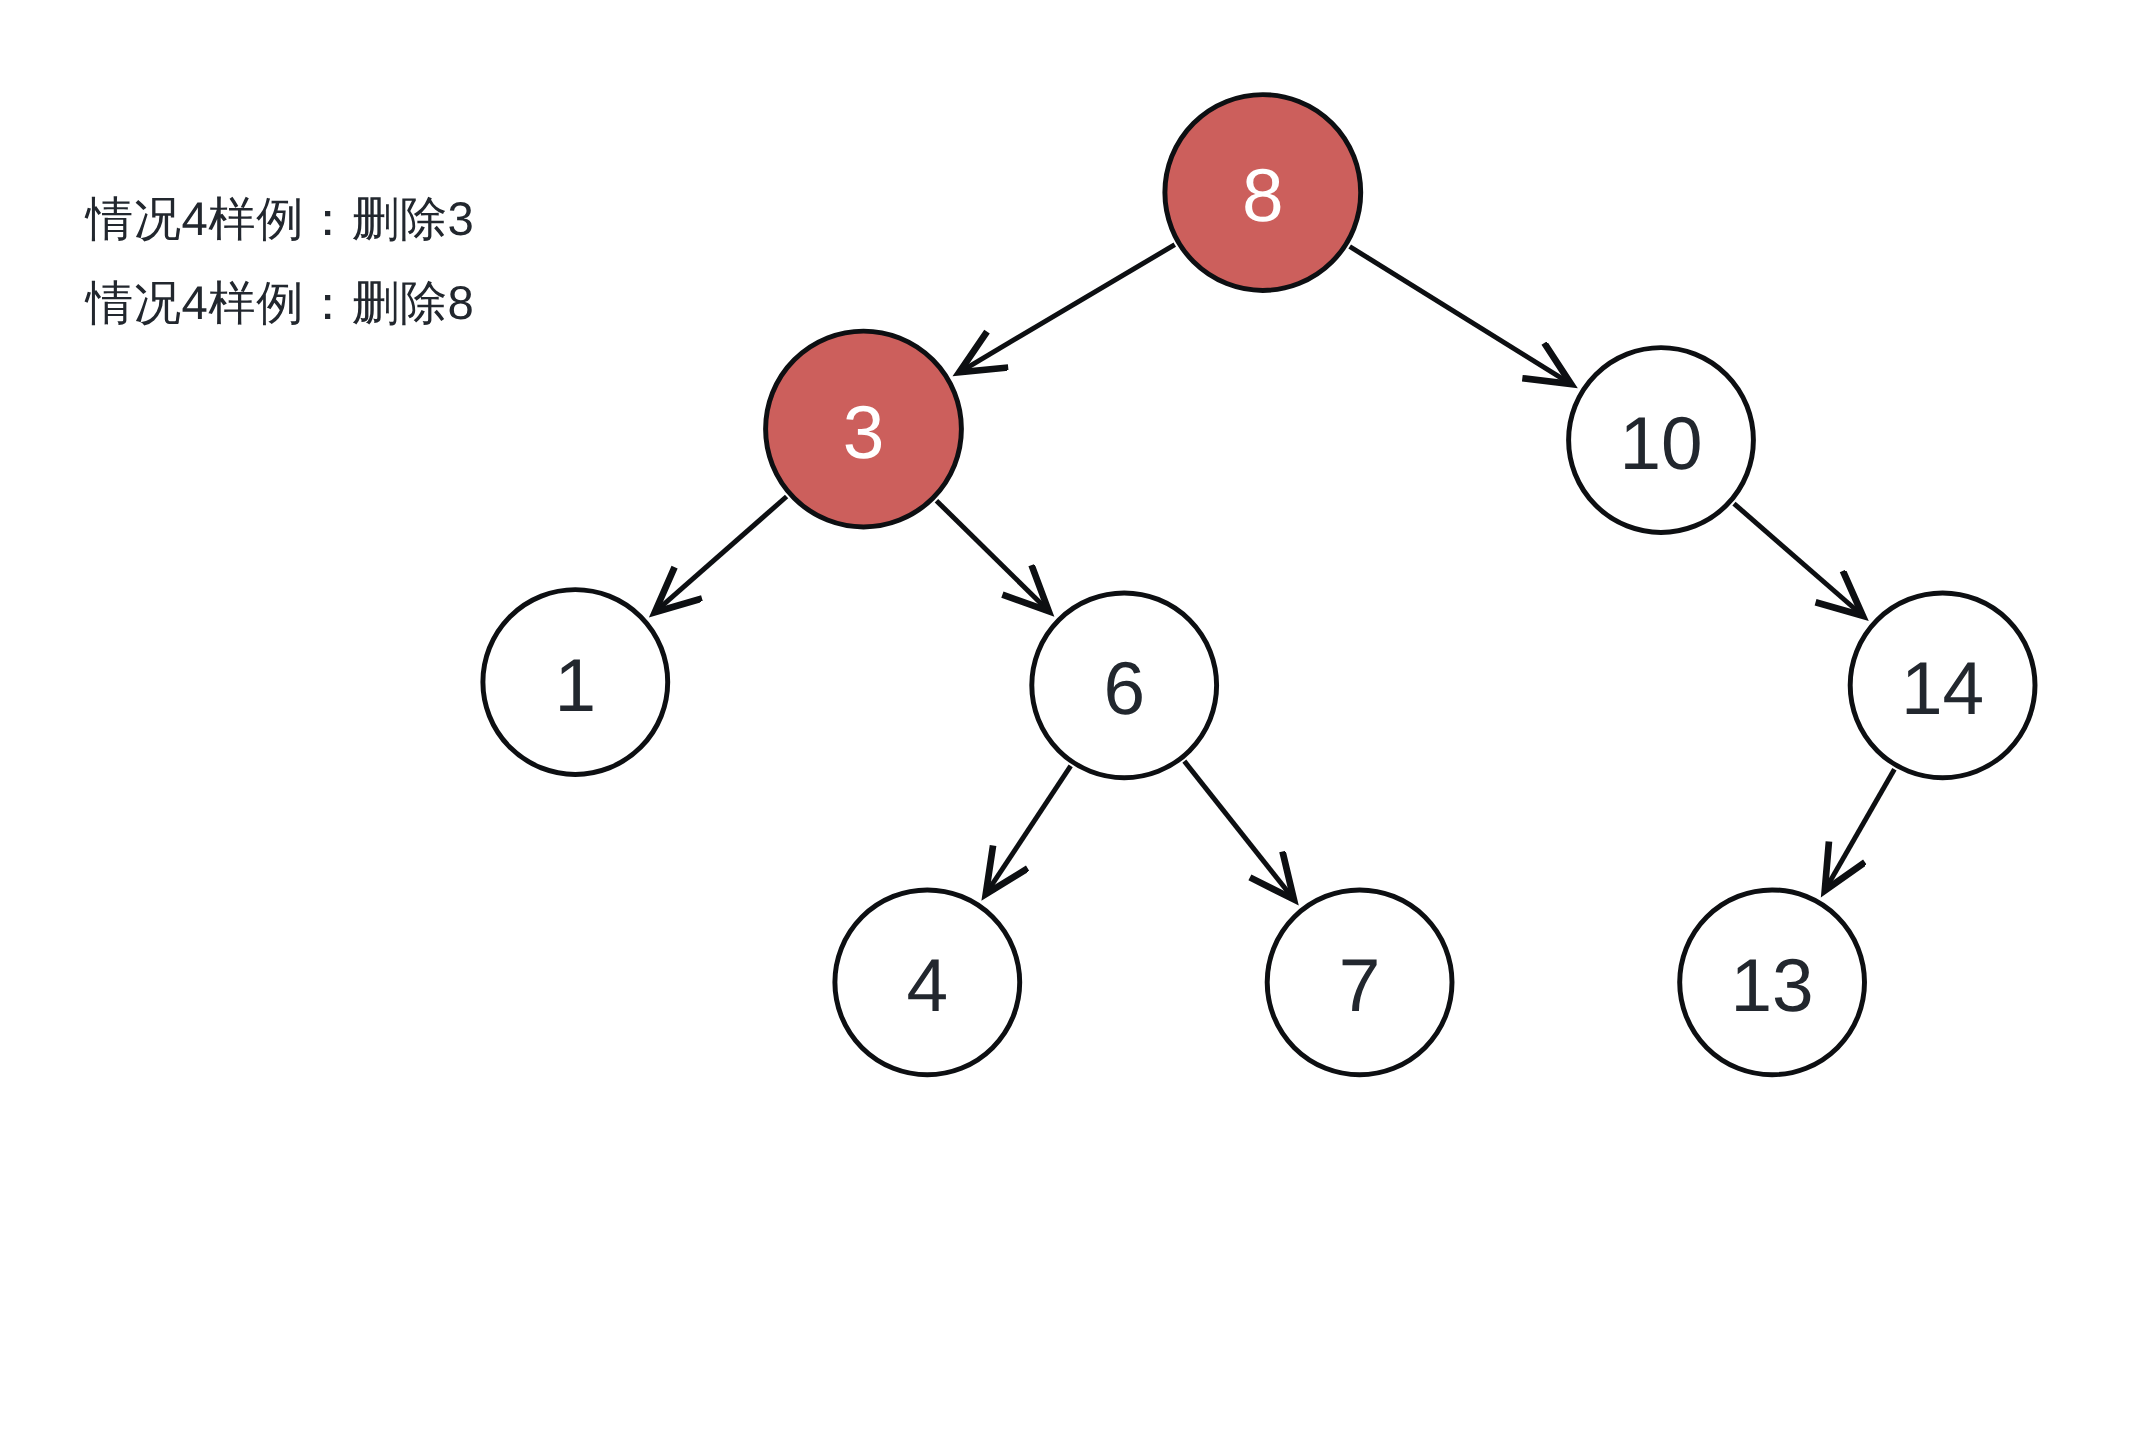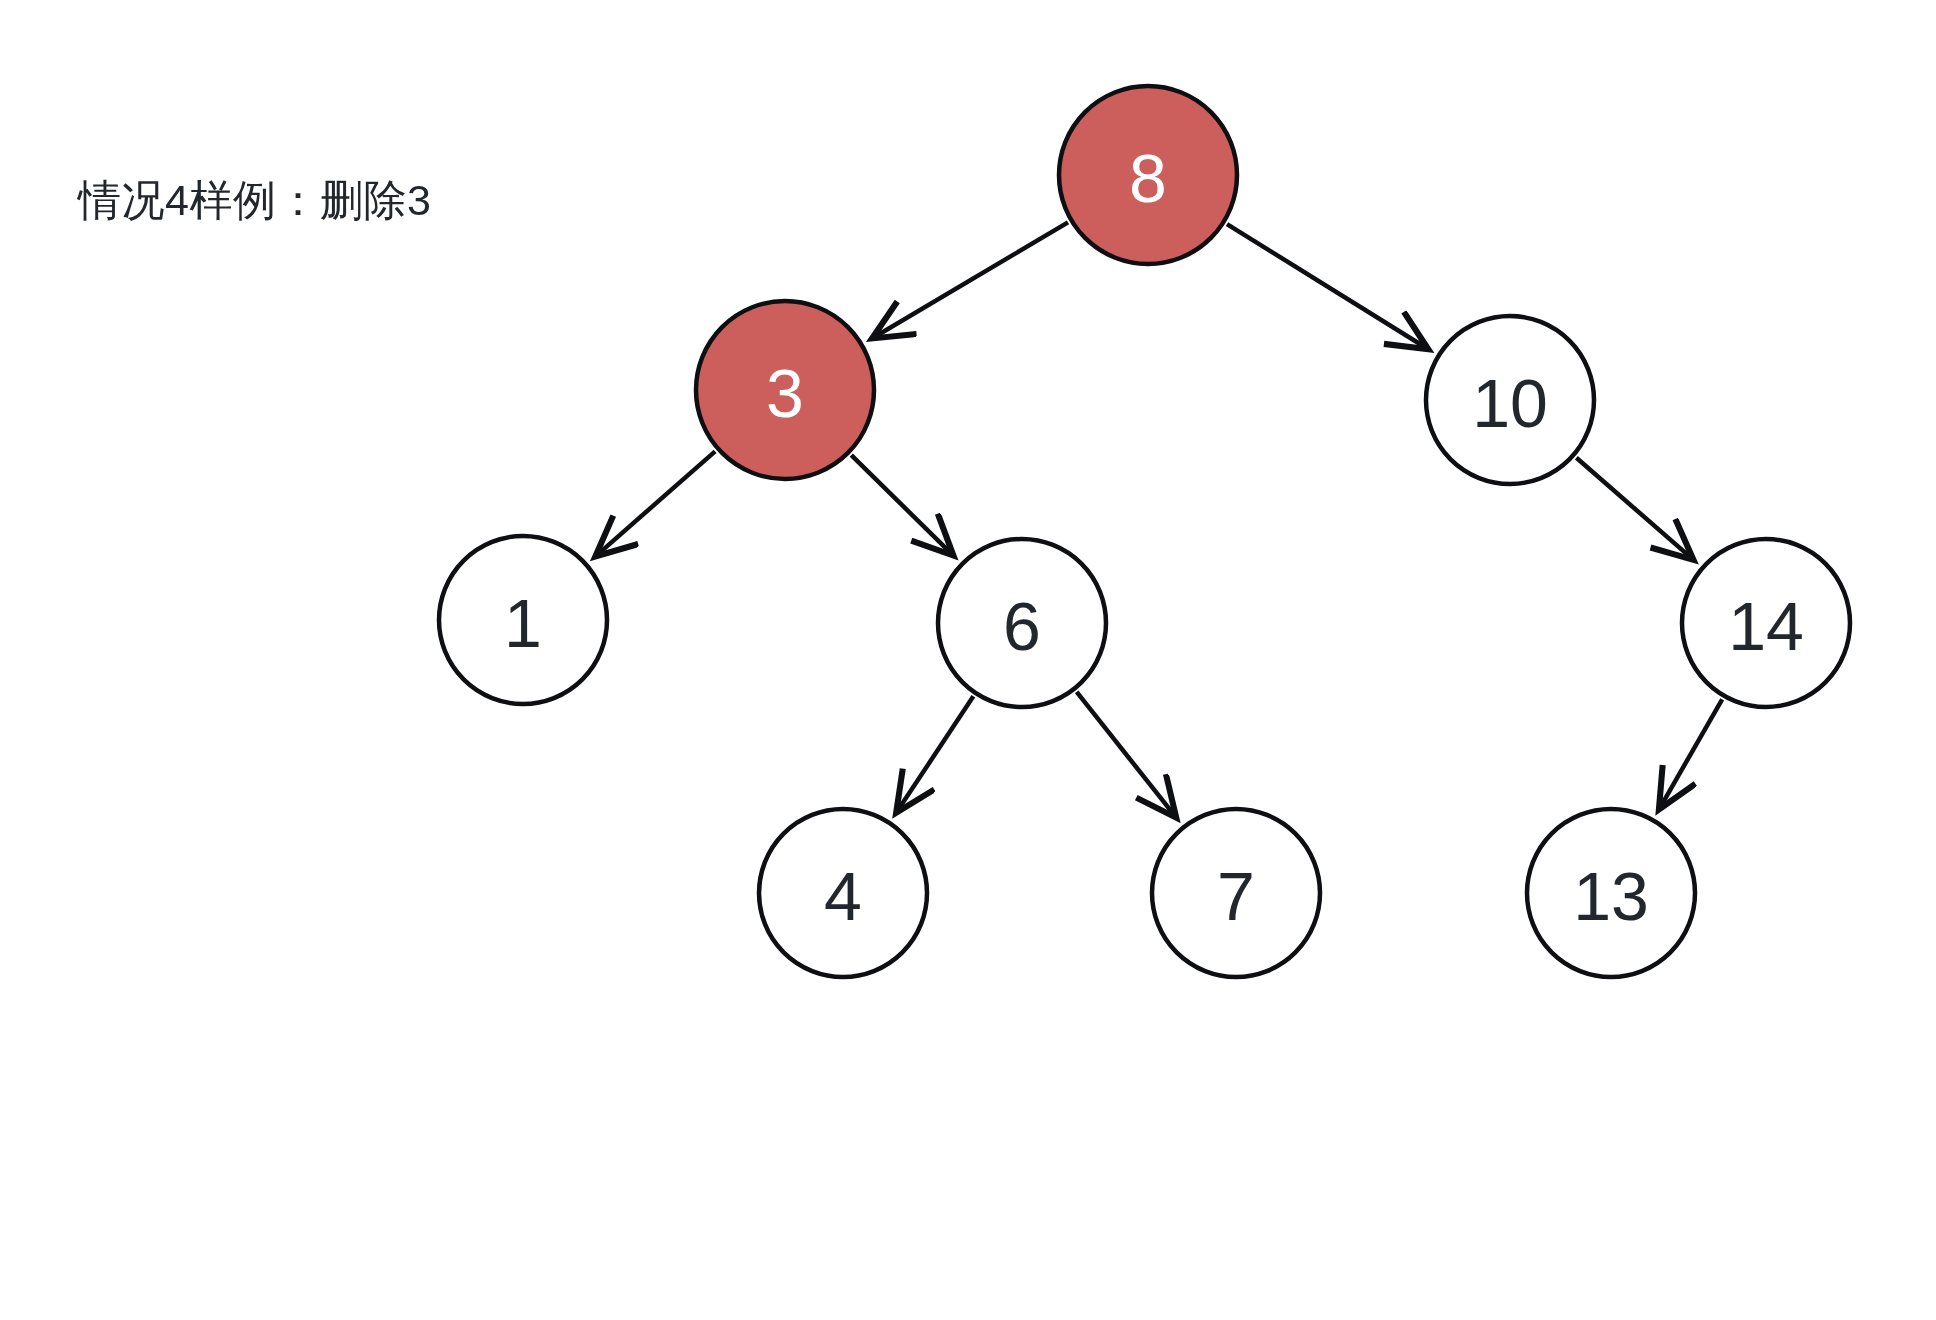--- a/index.html
+++ b/index.html
@@ -121,15 +121,16 @@
         </g>
         <g>
           <circle class="node-circle node-fill-white" cx="1611" cy="893" r="84"></circle>
           <text class="node-label node-label-dark" x="1611" y="896">13</text>
         </g>
       </g>
   </svg>
 
   <div class="caption-block">
     <div class="caption-line">情况4样例：删除3</div>
+    <div class="caption-line">情况4样例：删除8</div>
   </div>
 
 </div>
 
 </body></html>

